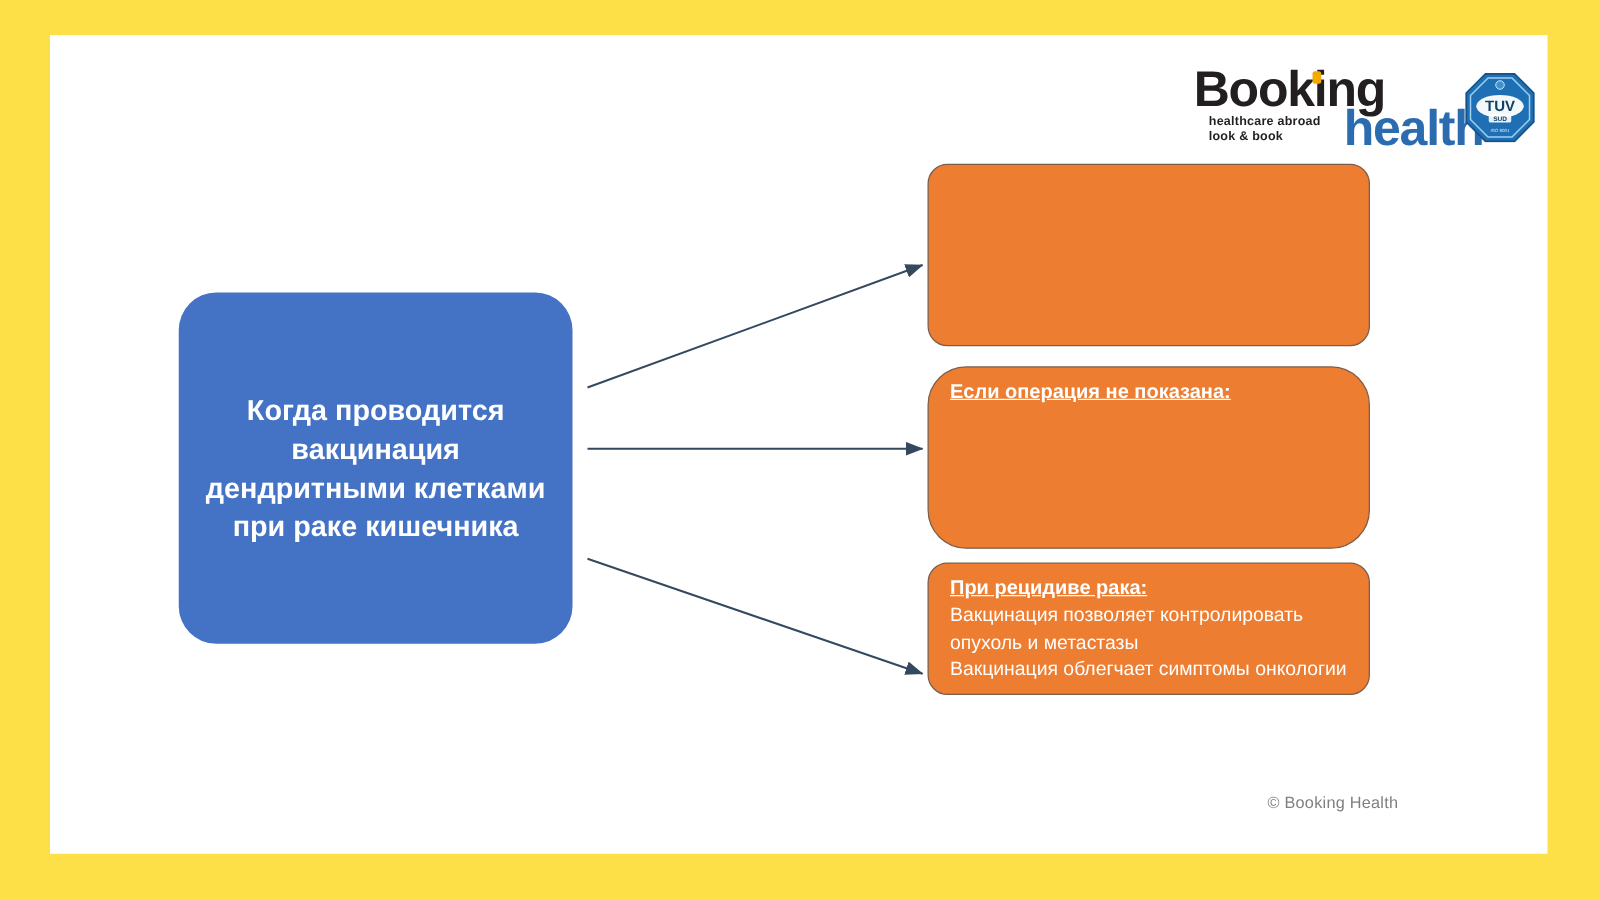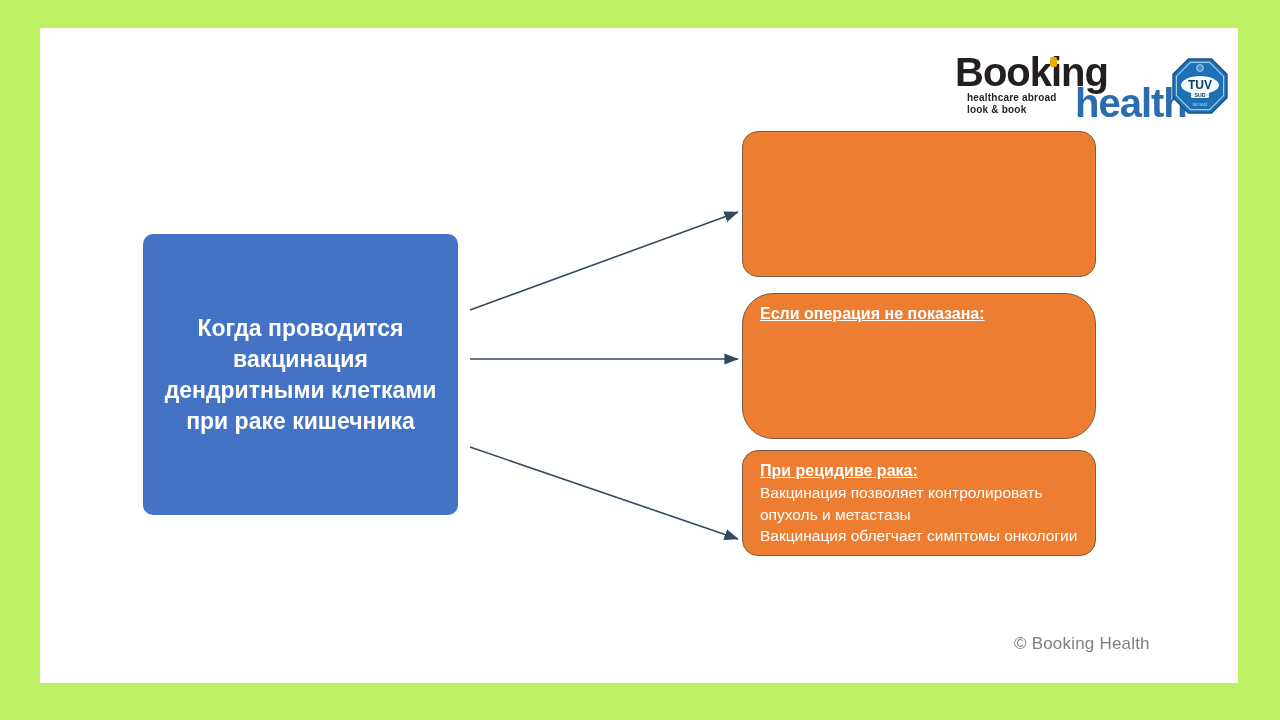--- a/index.html
+++ b/index.html
@@ -12,21 +12,21 @@
     font-family: "Liberation Sans", "DejaVu Sans", sans-serif;
     width: 1280px;
     height: 720px;
     overflow: hidden;
   }
 
   #slide {
     position: relative;
     width: 1280px;
     height: 720px;
-    background: #bef264;
+    background: #fde047;
   }
 
   
   #slide-frame {
     position: absolute;
     left: 40px;
     top: 28px;
     width: 1198px;
     height: 655px;
     border: 3px solid #four; 
@@ -98,21 +98,21 @@
   #tuv-seal svg { display: block; }
 
   
   #main-box {
     position: absolute;
     left: 143px;
     top: 234px;
     width: 315px;
     height: 281px;
     background: #4472c4;
-    border-radius: 10px;
+    border-radius: 30px;
     display: flex;
     align-items: center;
     justify-content: center;
     box-sizing: border-box;
     padding: 0 18px;
   }
   #main-box-label {
     color: #ffffff;
     font-size: 23px;
     font-weight: bold;
@@ -160,21 +160,21 @@
     width: 1280px;
     height: 720px;
     pointer-events: none;
   }
 
   
   #footer-copyright {
     position: absolute;
     left: 1014px;
     top: 634px;
-    font-size: 17px;
+    font-size: 13px;
     color: #7f7f7f;
     letter-spacing: 0.2px;
     white-space: nowrap;
     text-align: center;
   }
 </style>
 </head>
 <body>
 
 <div id="slide">

